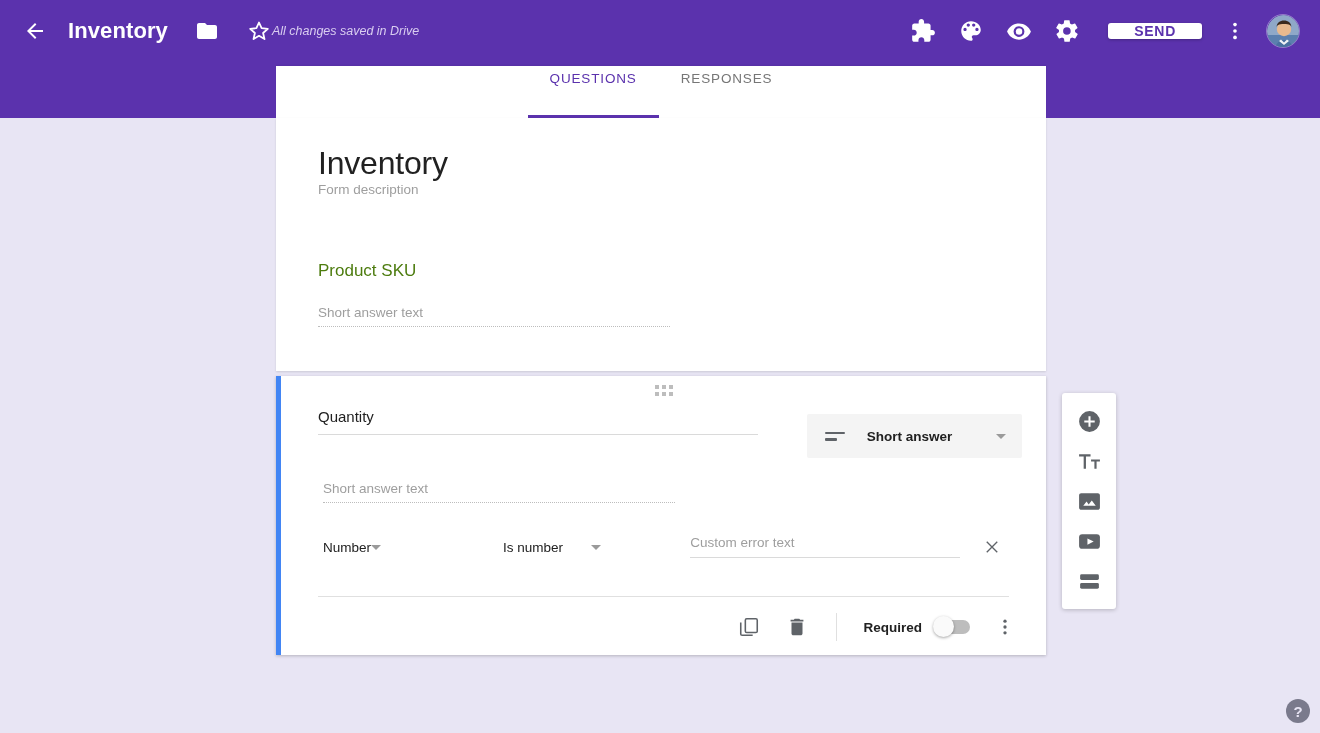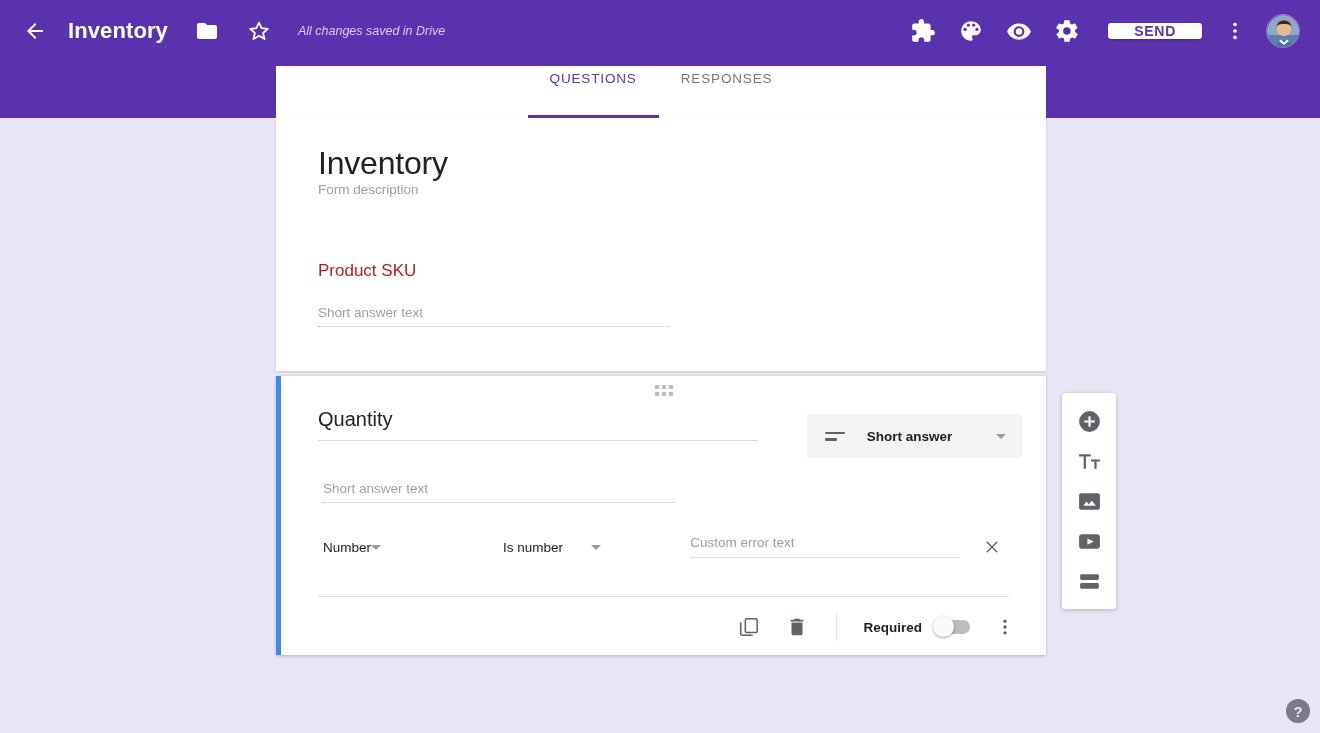--- a/index.html
+++ b/index.html
@@ -31,21 +31,21 @@
   }
   .hdr-icon {
     width: 26px; height: 26px; display: flex;
     align-items: center; justify-content: center;
     cursor: pointer; flex: none;
   }
   .folder-icon { margin-left: 26px; }
   .star-icon { margin-left: 26px; }
   .saved-text {
     color: #d9cdf0; font-size: 12.5px; font-style: italic;
-    margin-left: 26px; white-space: nowrap;
+    white-space: nowrap;
   }
   .spacer { flex: 1; }
   .right-icons { display: flex; align-items: center; }
   .right-icons .hdr-icon { width: 30px; height: 30px; margin-left: 18px; }
   .send-btn {
     margin-left: 26px; background: #fff; color: #5b32ad;
     font-size: 14px; font-weight: bold; letter-spacing: .7px;
     border: none; border-radius: 3px; padding: 0 26px;
     cursor: pointer; font-family: "Liberation Sans", sans-serif;
     box-shadow: 0 1px 3px rgba(0,0,0,.25);
@@ -86,21 +86,21 @@
   .hdr-form-title {
     font-size: 32px; color: #212121; font-weight: normal;
     letter-spacing: -.2px; line-height: 1.2;
   }
   .hdr-form-desc {
     font-size: 13.5px; color: #9e9e9e; 
   }
 
   .q-static { padding: 30px 42px 44px 42px; }
   .q-static-title {
-    font-size: 17px; color: #b91c1c; font-weight: normal;
+    font-size: 17px; color: #4d7c0f; font-weight: normal;
   }
   .short-answer-ph {
     font-size: 13.5px; color: #9e9e9e;
     margin-top: 24px; padding-bottom: 6px;
     border-bottom: 1px dotted #bdbdbd; width: 352px;
   }
 
   
   .card-active {
     margin-top: 5px;
@@ -115,21 +115,21 @@
     grid-template-rows: repeat(2, 4px); gap: 3px; cursor: grab;
   }
   .drag-handle i { display: block; width: 4px; height: 4px; background: #bdbdbd; }
 
   .q-row {
     display: flex; align-items: flex-start;
     padding: 32px 24px 0 37px;
   }
   .q-left { width: 442px; }
   .q-title-input {
-    font-size: 20px; color: #212121; padding-bottom: 9px;
+    font-size: 15px; color: #212121; padding-bottom: 9px;
     border-bottom: 1px solid #dadada; width: 440px;
   }
   .q-type-select {
     margin-left: 48px; margin-top: 6px; width: 216px; height: 44px;
     background: #f4f4f4; border-radius: 2px;
     display: flex; align-items: center; cursor: pointer;
   }
   .q-type-ico { margin-left: 18px; width: 20px; display: flex; flex-direction: column; gap: 4px; }
   .q-type-ico span { display: block; height: 2.5px; background: #5f6368; border-radius: 1px; }
   .q-type-ico span:nth-child(1) { width: 20px; }

